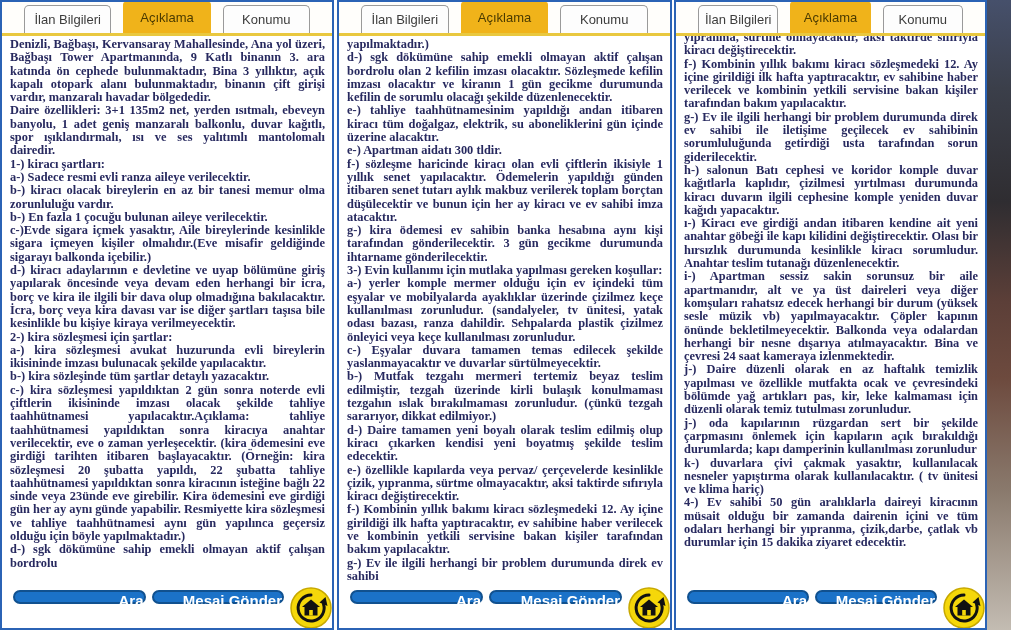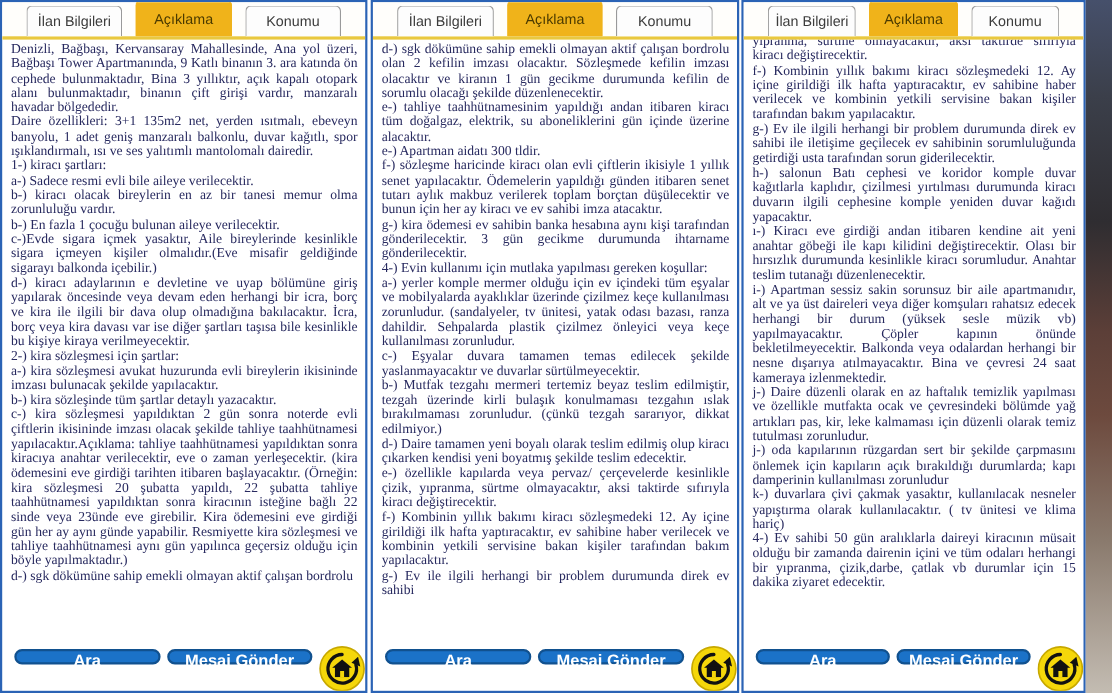--- a/index.html
+++ b/index.html
@@ -56,21 +56,21 @@
     position: relative; z-index: 1;
     padding: 2px 7px 0 8px;
     font-family: "Liberation Serif", serif;
     font-size: 12.4px;
     line-height: 13.3px;
     color: #27295f;
     text-align: justify;
     overflow: hidden;
     height: 560px;
   }
-  .body p { margin: 0; }
+  .body p { margin: 0; font-weight: bold; }
   #panel-3 .body { margin-top: -7px; }
 
   .footer {
     position: absolute; z-index: 4;
     left: 2px; right: 0; bottom: 2px;
     height: 42px;
     display: flex; align-items: flex-start;
     padding: 6px 0 0 9px;
     gap: 6px;
   }
@@ -78,20 +78,21 @@
     flex: 1 1 0;
     height: 14px;
     background: #1b72c8;
     border: 2px solid #11518f;
     border-radius: 7px;
     color: #ffffff;
     font-size: 15px;
     font-weight: bold;
     font-family: "Liberation Sans", sans-serif;
     cursor: pointer;
+    text-align: right;
   }
   .home-btn {
     flex: 0 0 42px;
     width: 42px; height: 42px;
     margin-top: -3px;
     border: none; background: transparent;
     padding: 0; cursor: pointer;
   }
   .photo-strip {
     position: absolute; top: 0; left: 987px;
@@ -109,21 +110,21 @@
   <div class="panel" id="panel-1">
     <div class="tabbar">
       <div class="tab">İlan Bilgileri</div>
       <div class="tab active">Açıklama</div>
       <div class="tab">Konumu</div>
     </div>
     <div class="body">
         <p>Denizli, Bağbaşı, Kervansaray Mahallesinde, Ana yol üzeri, Bağbaşı Tower Apartmanında, 9 Katlı binanın 3. ara katında ön cephede bulunmaktadır, Bina 3 yıllıktır, açık kapalı otopark alanı bulunmaktadır, binanın çift girişi vardır, manzaralı havadar bölgededir.</p>
         <p>Daire özellikleri: 3+1 135m2 net, yerden ısıtmalı, ebeveyn banyolu, 1 adet geniş manzaralı balkonlu, duvar kağıtlı, spor ışıklandırmalı, ısı ve ses yalıtımlı mantolomalı dairedir.</p>
         <p>1-) kiracı şartları:</p>
-        <p>a-) Sadece resmi evli bile aileye verilecektir.</p>
+        <p>a-) Sadece resmi evli ranza aileye verilecektir.</p>
         <p>b-) kiracı olacak bireylerin en az bir tanesi memur olma zorunluluğu vardır.</p>
         <p>b-) En fazla 1 çocuğu bulunan aileye verilecektir.</p>
         <p>c-)Evde sigara içmek yasaktır, Aile bireylerinde kesinlikle sigara içmeyen kişiler olmalıdır.(Eve misafir geldiğinde sigarayı balkonda içebilir.)</p>
         <p>d-) kiracı adaylarının e devletine ve uyap bölümüne giriş yapılarak öncesinde veya devam eden herhangi bir icra, borç ve kira ile ilgili bir dava olup olmadığına bakılacaktır. İcra, borç veya kira davası var ise diğer şartları taşısa bile kesinlikle bu kişiye kiraya verilmeyecektir.</p>
         <p>2-) kira sözleşmesi için şartlar:</p>
         <p>a-) kira sözleşmesi avukat huzurunda evli bireylerin ikisininde imzası bulunacak şekilde yapılacaktır.</p>
         <p>b-) kira sözleşinde tüm şartlar detaylı yazacaktır.</p>
         <p>c-) kira sözleşmesi yapıldıktan 2 gün sonra noterde evli çiftlerin ikisininde imzası olacak şekilde tahliye taahhütnamesi yapılacaktır.Açıklama: tahliye taahhütnamesi yapıldıktan sonra kiracıya anahtar verilecektir, eve o zaman yerleşecektir. (kira ödemesini eve girdiği tarihten itibaren başlayacaktır. (Örneğin: kira sözleşmesi 20 şubatta yapıldı, 22 şubatta tahliye taahhütnamesi yapıldıktan sonra kiracının isteğine bağlı 22 sinde veya 23ünde eve girebilir. Kira ödemesini eve girdiği gün her ay aynı günde yapabilir. Resmiyette kira sözleşmesi ve tahliye taahhütnamesi aynı gün yapılınca geçersiz olduğu için böyle yapılmaktadır.)</p>
         <p>d-) sgk dökümüne sahip emekli olmayan aktif çalışan bordrolu</p>
       </div>
@@ -143,26 +144,27 @@
     </div>
   </div>
 
   <div class="panel" id="panel-2">
     <div class="tabbar">
       <div class="tab">İlan Bilgileri</div>
       <div class="tab active">Açıklama</div>
       <div class="tab">Konumu</div>
     </div>
     <div class="body">
+        <p>yapılmaktadır.)</p>
         <p>d-) sgk dökümüne sahip emekli olmayan aktif çalışan bordrolu olan 2 kefilin imzası olacaktır. Sözleşmede kefilin imzası olacaktır ve kiranın 1 gün gecikme durumunda kefilin de sorumlu olacağı şekilde düzenlenecektir.</p>
         <p>e-) tahliye taahhütnamesinim yapıldığı andan itibaren kiracı tüm doğalgaz, elektrik, su aboneliklerini gün içinde üzerine alacaktır.</p>
         <p>e-) Apartman aidatı 300 tldir.</p>
         <p>f-) sözleşme haricinde kiracı olan evli çiftlerin ikisiyle 1 yıllık senet yapılacaktır. Ödemelerin yapıldığı günden itibaren senet tutarı aylık makbuz verilerek toplam borçtan düşülecektir ve bunun için her ay kiracı ve ev sahibi imza atacaktır.</p>
         <p>g-) kira ödemesi ev sahibin banka hesabına aynı kişi tarafından gönderilecektir. 3 gün gecikme durumunda ihtarname gönderilecektir.</p>
-        <p>4-) Evin kullanımı için mutlaka yapılması gereken koşullar:</p>
+        <p>3-) Evin kullanımı için mutlaka yapılması gereken koşullar:</p>
         <p>a-) yerler komple mermer olduğu için ev içindeki tüm eşyalar ve mobilyalarda ayaklıklar üzerinde çizilmez keçe kullanılması zorunludur. (sandalyeler, tv ünitesi, yatak odası bazası, ranza dahildir. Sehpalarda plastik çizilmez önleyici veya keçe kullanılması zorunludur.</p>
         <p>c-) Eşyalar duvara tamamen temas edilecek şekilde yaslanmayacaktır ve duvarlar sürtülmeyecektir.</p>
         <p>b-) Mutfak tezgahı mermeri tertemiz beyaz teslim edilmiştir, tezgah üzerinde kirli bulaşık konulmaması tezgahın ıslak bırakılmaması zorunludur. (çünkü tezgah sararıyor, dikkat edilmiyor.)</p>
         <p>d-) Daire tamamen yeni boyalı olarak teslim edilmiş olup kiracı çıkarken kendisi yeni boyatmış şekilde teslim edecektir.</p>
         <p>e-) özellikle kapılarda veya pervaz/ çerçevelerde kesinlikle çizik, yıpranma, sürtme olmayacaktır, aksi taktirde sıfırıyla kiracı değiştirecektir.</p>
         <p>f-) Kombinin yıllık bakımı kiracı sözleşmedeki 12. Ay içine girildiği ilk hafta yaptıracaktır, ev sahibine haber verilecek ve kombinin yetkili servisine bakan kişiler tarafından bakım yapılacaktır.</p>
         <p>g-) Ev ile ilgili herhangi bir problem durumunda direk ev sahibi</p>
       </div>
     <div class="footer">
       <button class="btn">Ara</button>

